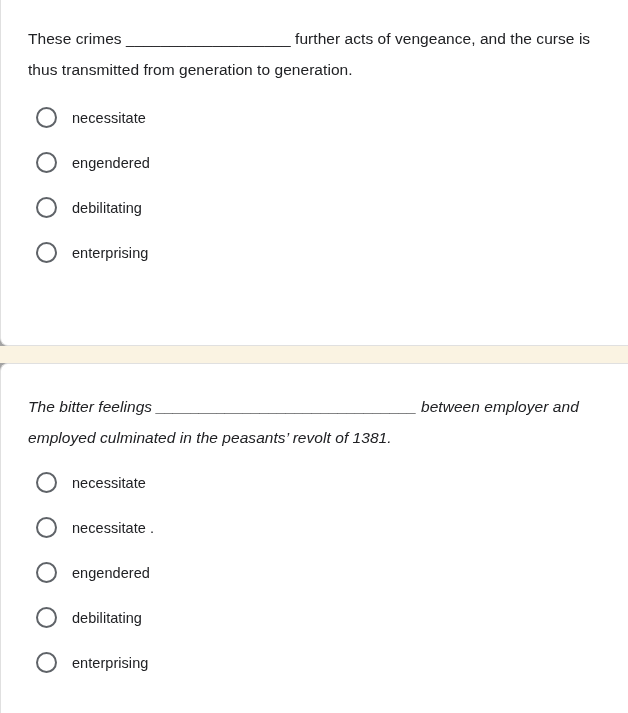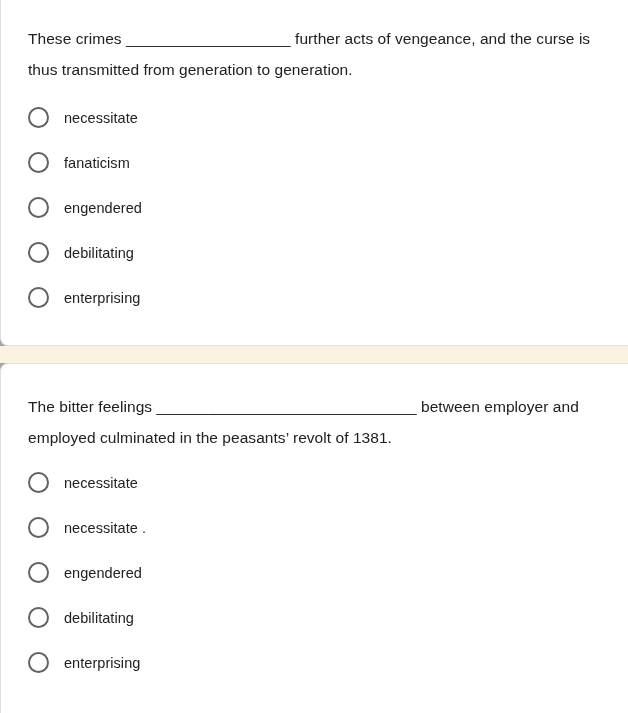--- a/index.html
+++ b/index.html
@@ -49,37 +49,38 @@
     position: absolute;
     left: 27px;
     width: 580px;
     font-size: 15.5px;
     line-height: 31px;
     color: #202124;
     letter-spacing: 0.05px;
     white-space: pre-wrap;
   }
   #card-1 .question-text { top: 24px; }
-  #card-2 .question-text { top: 27px; }
+  #card-2 .question-text { top: 27px; font-style: italic; }
 
   .options {
     position: absolute;
     left: 0;
     width: 100%;
   }
   #card-1 .options { top: 96px; }
   #card-2 .options { top: 96px; }
 
   .option-row {
     position: relative;
     height: 45px;
     display: flex;
     align-items: center;
     padding-left: 27px;
     box-sizing: border-box;
+    margin-left: 8px;
   }
   .radio-icon {
     width: 21px;
     height: 21px;
     min-width: 21px;
     border: 2px solid #5f6368;
     border-radius: 50%;
     box-sizing: border-box;
     background: transparent;
     display: block;
@@ -105,24 +106,20 @@
 <body>
 
 <div class="page">
 
   <div class="card" id="card-1">
     <div class="question-text">These crimes ___________________ further acts of vengeance, and the curse is thus transmitted from generation to generation.</div>
     <div class="options">
       <div class="option-row">
         <span class="radio-icon"></span>
         <span class="option-label">necessitate</span>
-      </div>
-      <div class="option-row">
-        <span class="radio-icon"></span>
-        <span class="option-label">fanaticism</span>
       </div>
       <div class="option-row">
         <span class="radio-icon"></span>
         <span class="option-label">engendered</span>
       </div>
       <div class="option-row">
         <span class="radio-icon"></span>
         <span class="option-label">debilitating</span>
       </div>
       <div class="option-row">

